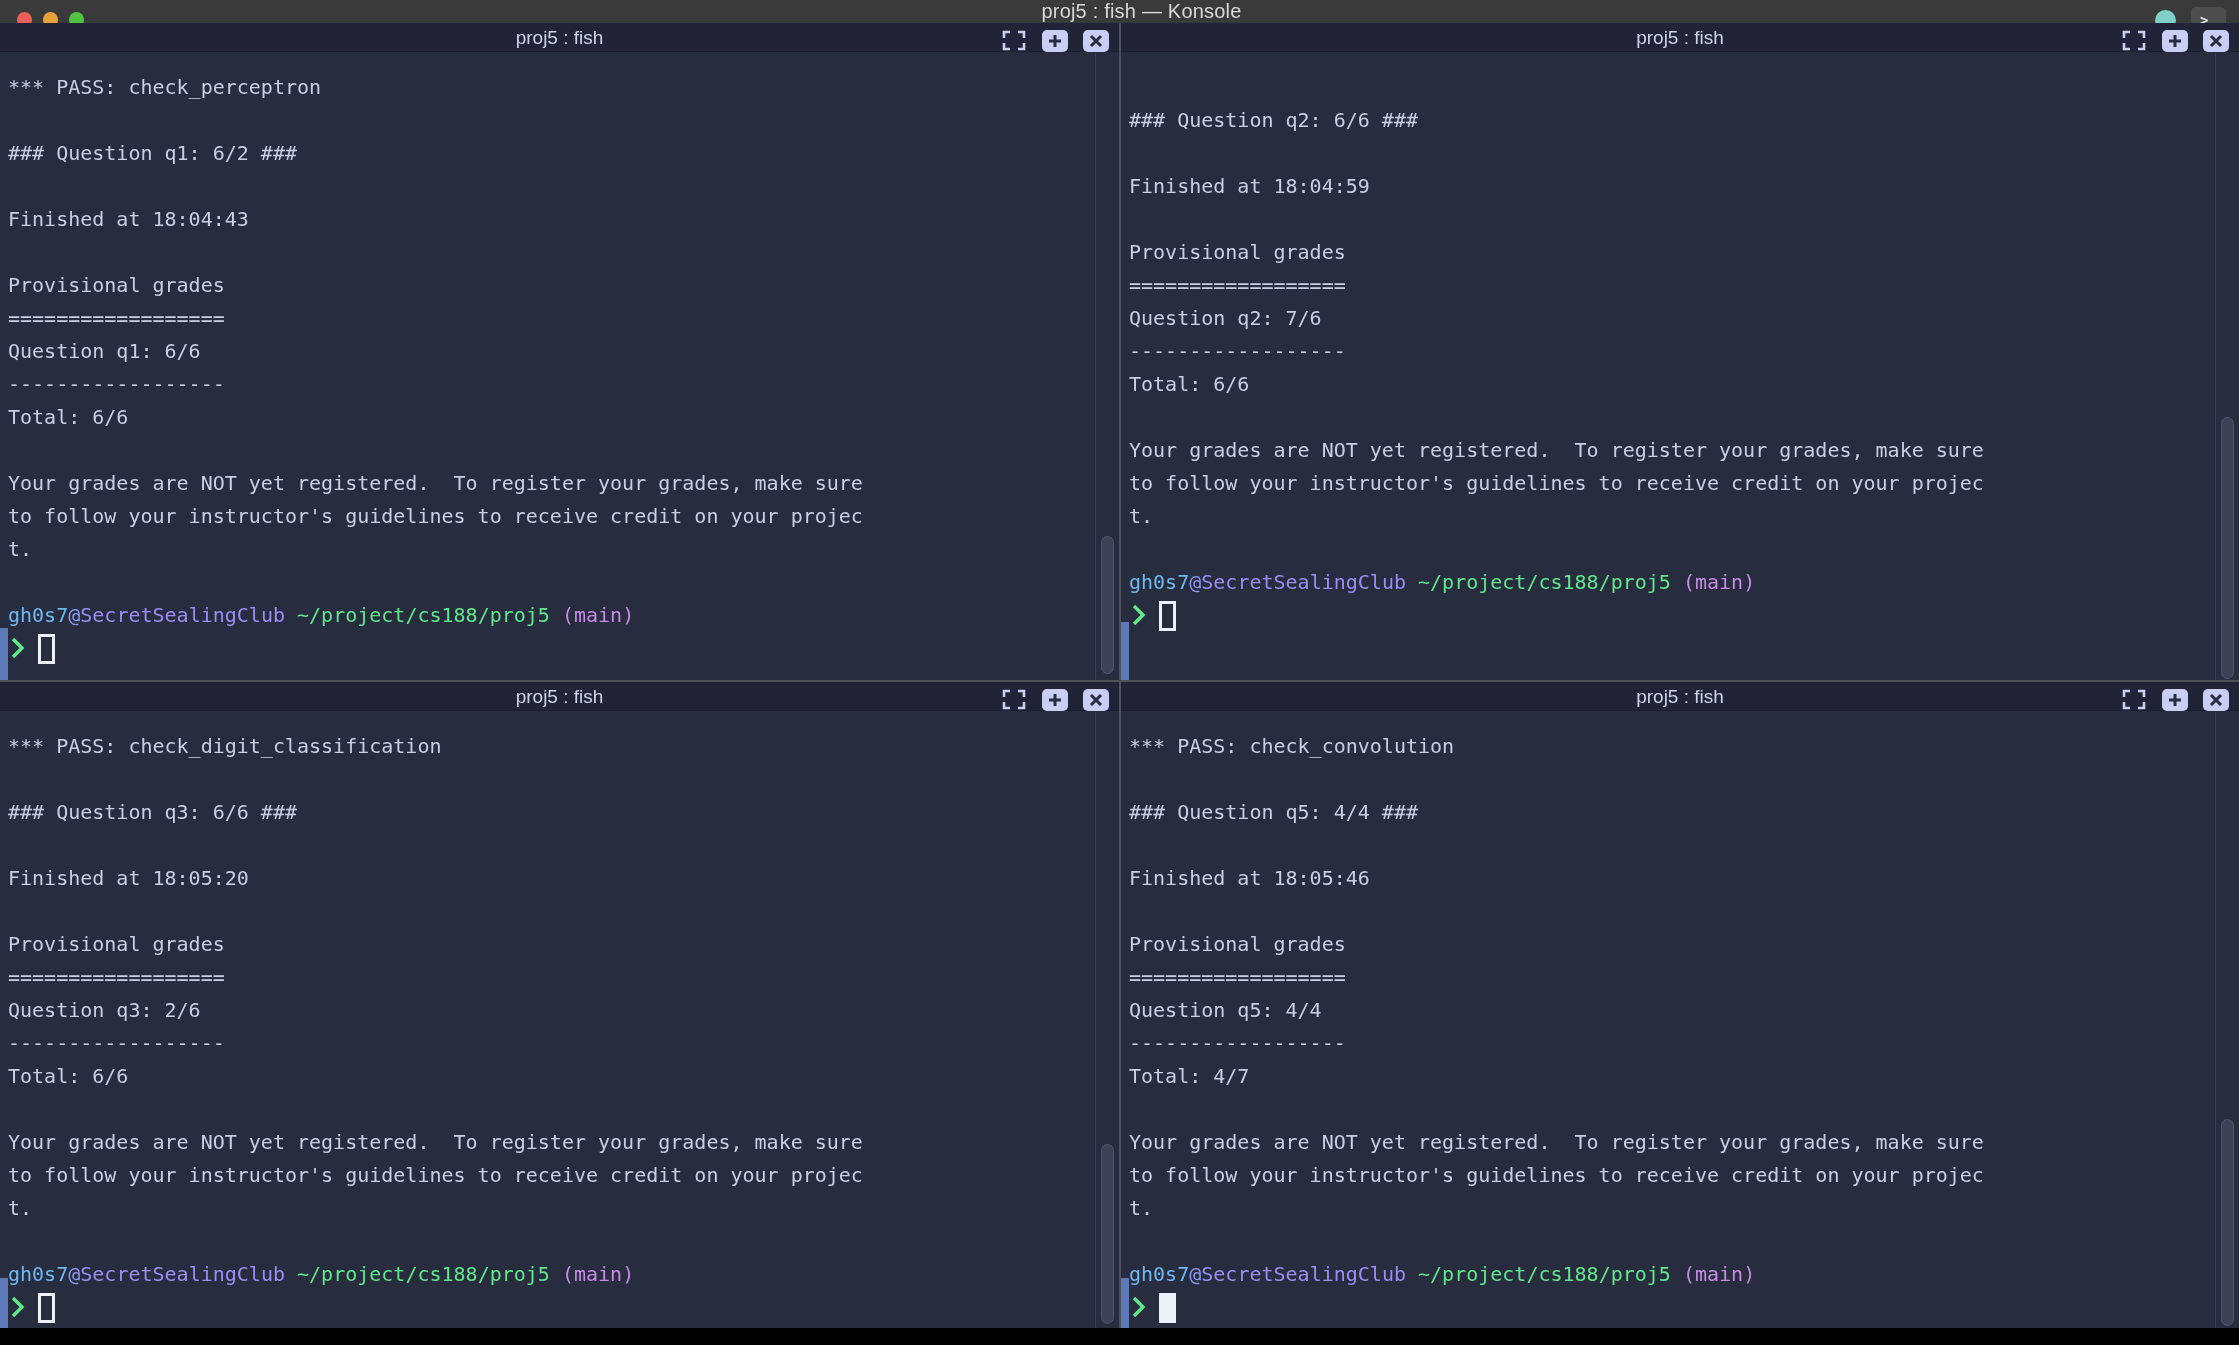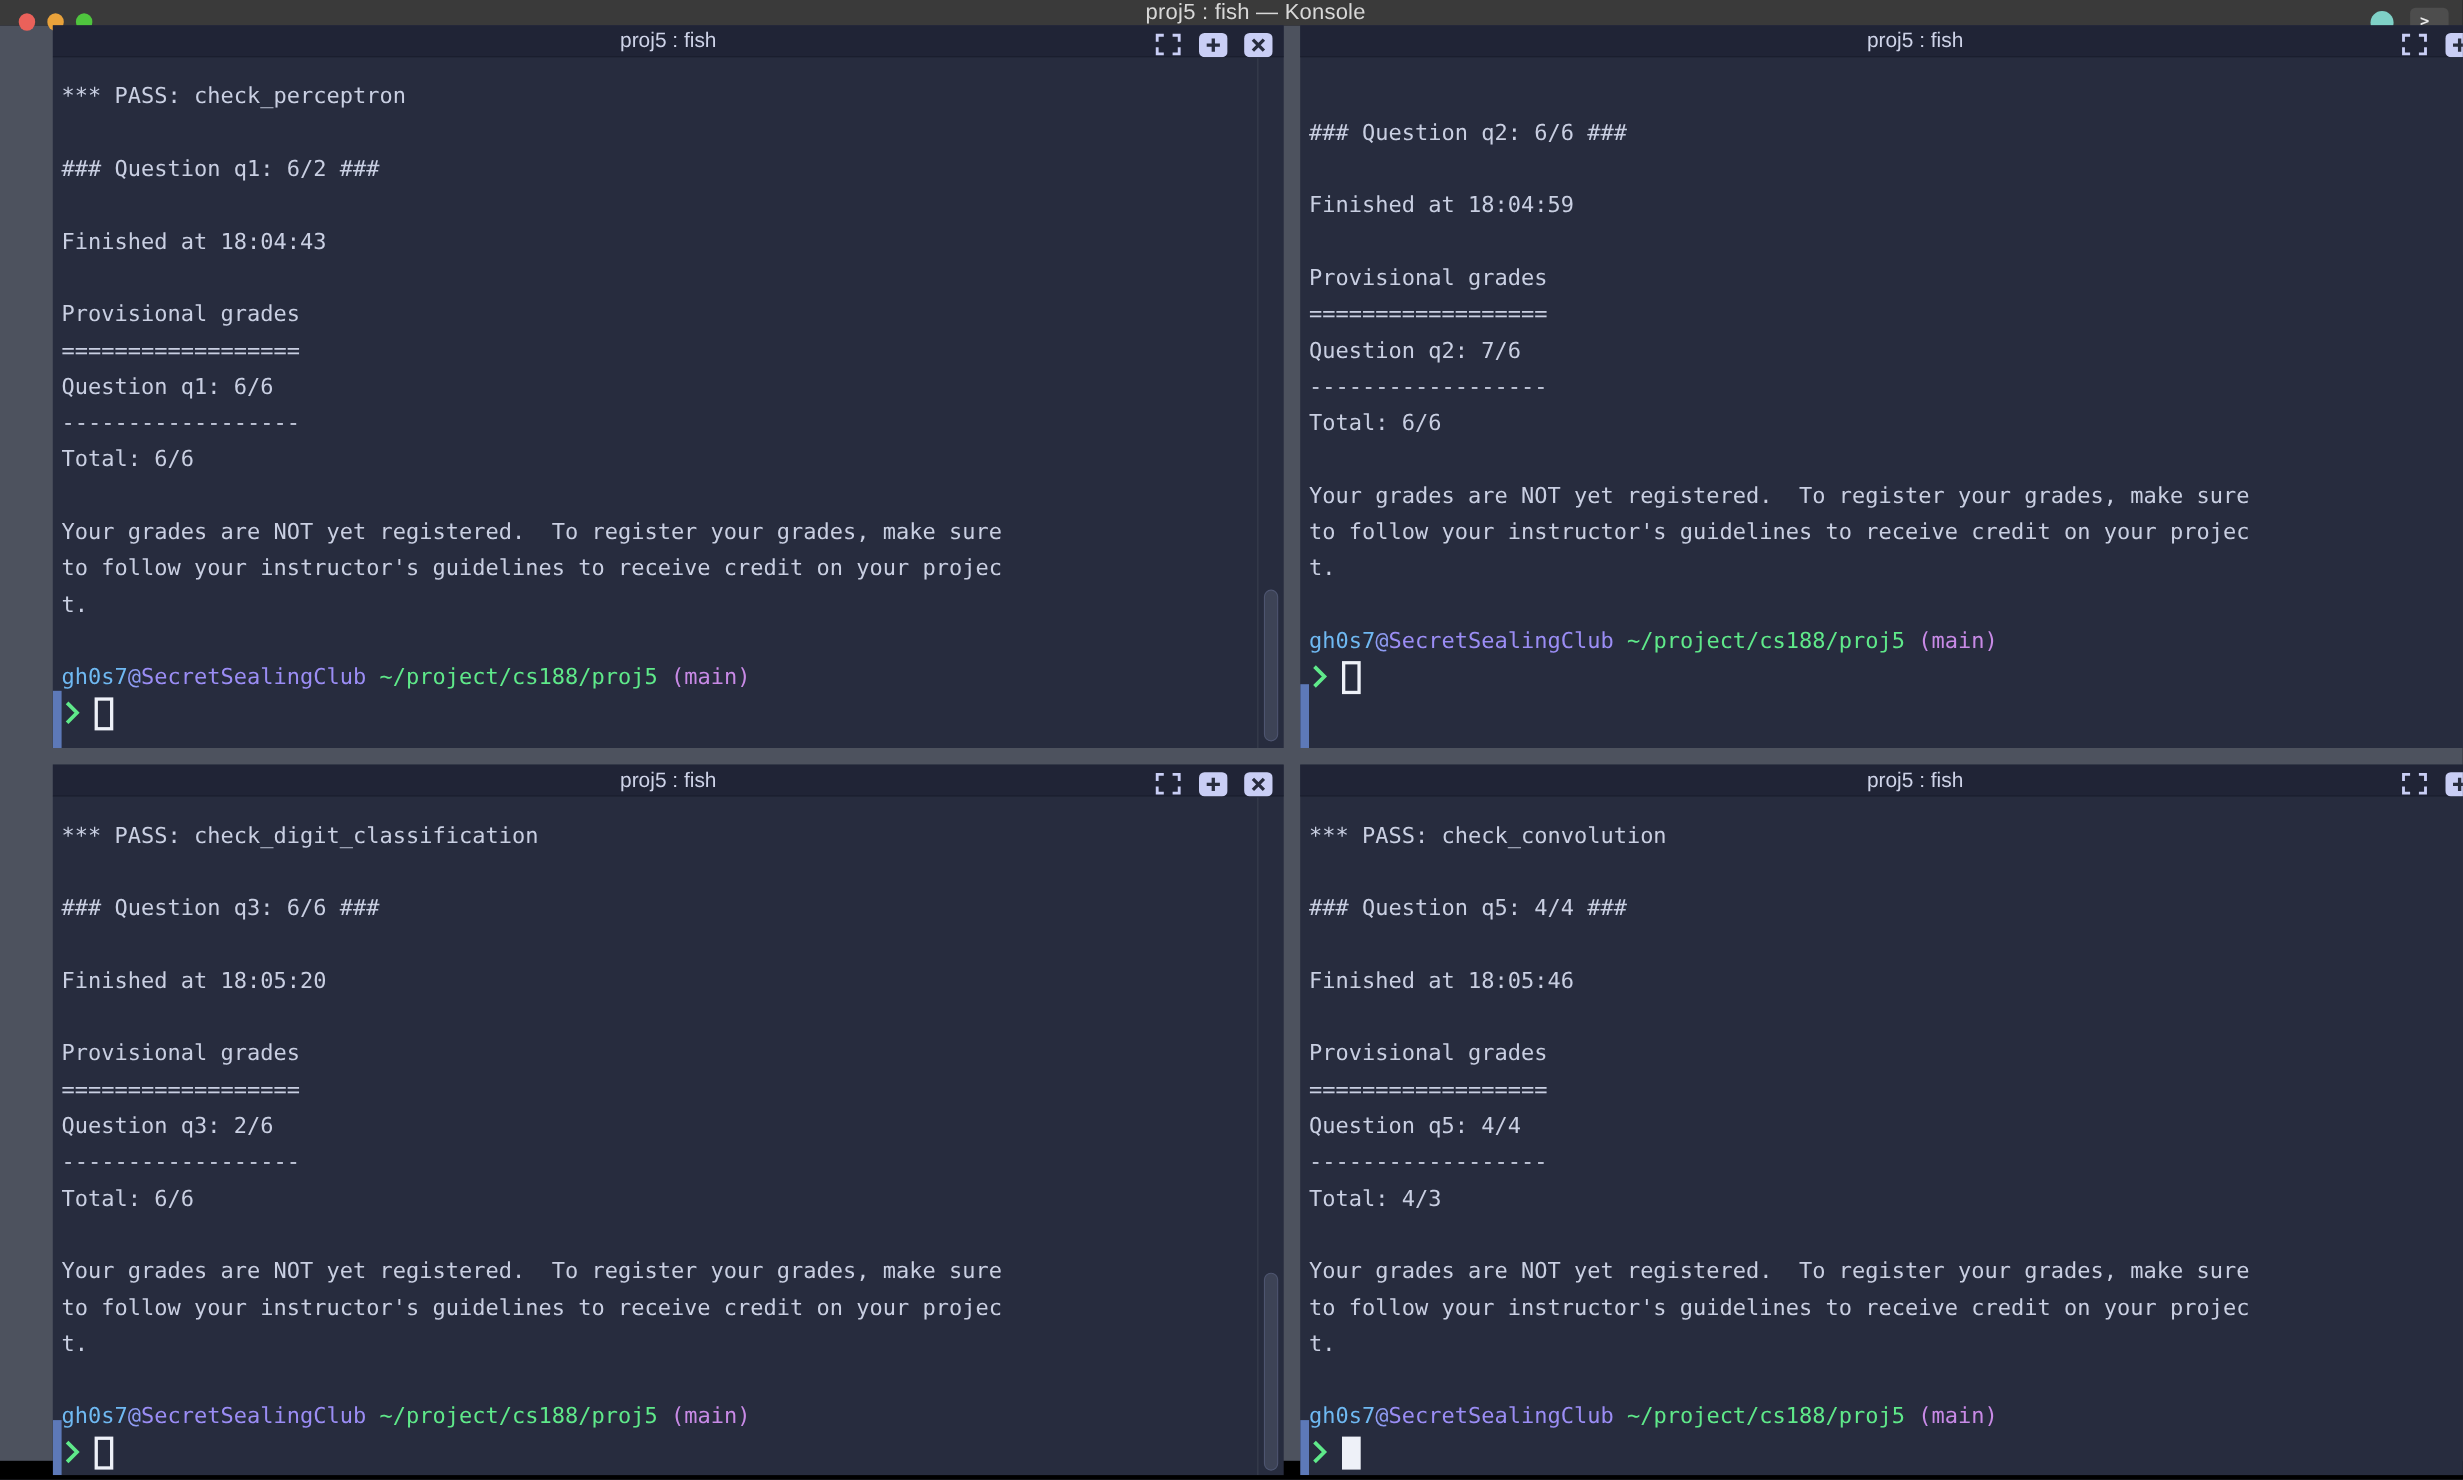--- a/index.html
+++ b/index.html
@@ -19,21 +19,21 @@
   .titlebar-right { position:absolute; right:13px; top:0; height:40px; display:flex; align-items:center; gap:15px; }
   .status-dot { width:21px; height:21px; border-radius:50%; background:#7fd1c7; }
   .app-badge {
     width:35px; height:26px; background:#4d4d4d; border-radius:5px;
     color:#e9e9e9; font-family:"DejaVu Sans Mono", monospace; font-size:14px; font-weight:bold;
     display:flex; align-items:center; justify-content:center;
   }
   
   .panes {
     display:grid; grid-template-columns:1119px 1118px; grid-template-rows:657px 646px;
-    gap:15px; background:#4d525e; width:2239px; height:1305px;padding-left:48px;
+    gap:2px; background:#4d525e; width:2239px; height:1305px;
   }
   .pane { position:relative; background:#272c3e; overflow:hidden; }
   .pane-header {
     height:29px; background:#20243б; background:#202436; position:relative;
     border-bottom:1px solid #1a1e2e;
   }
   .pane-title {
     position:absolute; left:0; right:0; top:0; height:29px;
     display:flex; align-items:center; justify-content:center;
     color:#ced3e8; font-size:19px;
@@ -262,21 +262,21 @@
           <div class="term-line">*** PASS: check_convolution</div>
           <div class="term-line"> </div>
           <div class="term-line">### Question q5: 4/4 ###</div>
           <div class="term-line"> </div>
           <div class="term-line">Finished at 18:05:46</div>
           <div class="term-line"> </div>
           <div class="term-line">Provisional grades</div>
           <div class="term-line">==================</div>
           <div class="term-line">Question q5: 4/4</div>
           <div class="term-line">------------------</div>
-          <div class="term-line">Total: 4/3</div>
+          <div class="term-line">Total: 4/7</div>
           <div class="term-line"> </div>
           <div class="term-line">Your grades are NOT yet registered.  To register your grades, make sure</div>
           <div class="term-line">to follow your instructor's guidelines to receive credit on your projec</div>
           <div class="term-line">t.</div>
           <div class="term-line"> </div>
           <div class="term-line"><span class="c-user">gh0s7</span><span class="c-at">@</span><span class="c-host">SecretSealingClub</span><span class="c-path"> ~/project/cs188/proj5 </span><span class="c-branch">(main)</span></div>
           <div class="term-line"><svg viewBox="0 0 16 24" class="prompt-chevron">
               <path d="M3 3 L12 12 L3 21" fill="none" stroke="#5fe98a" stroke-width="3.4"></path>
             </svg><span class="cursor solid"></span></div>
         </div>

